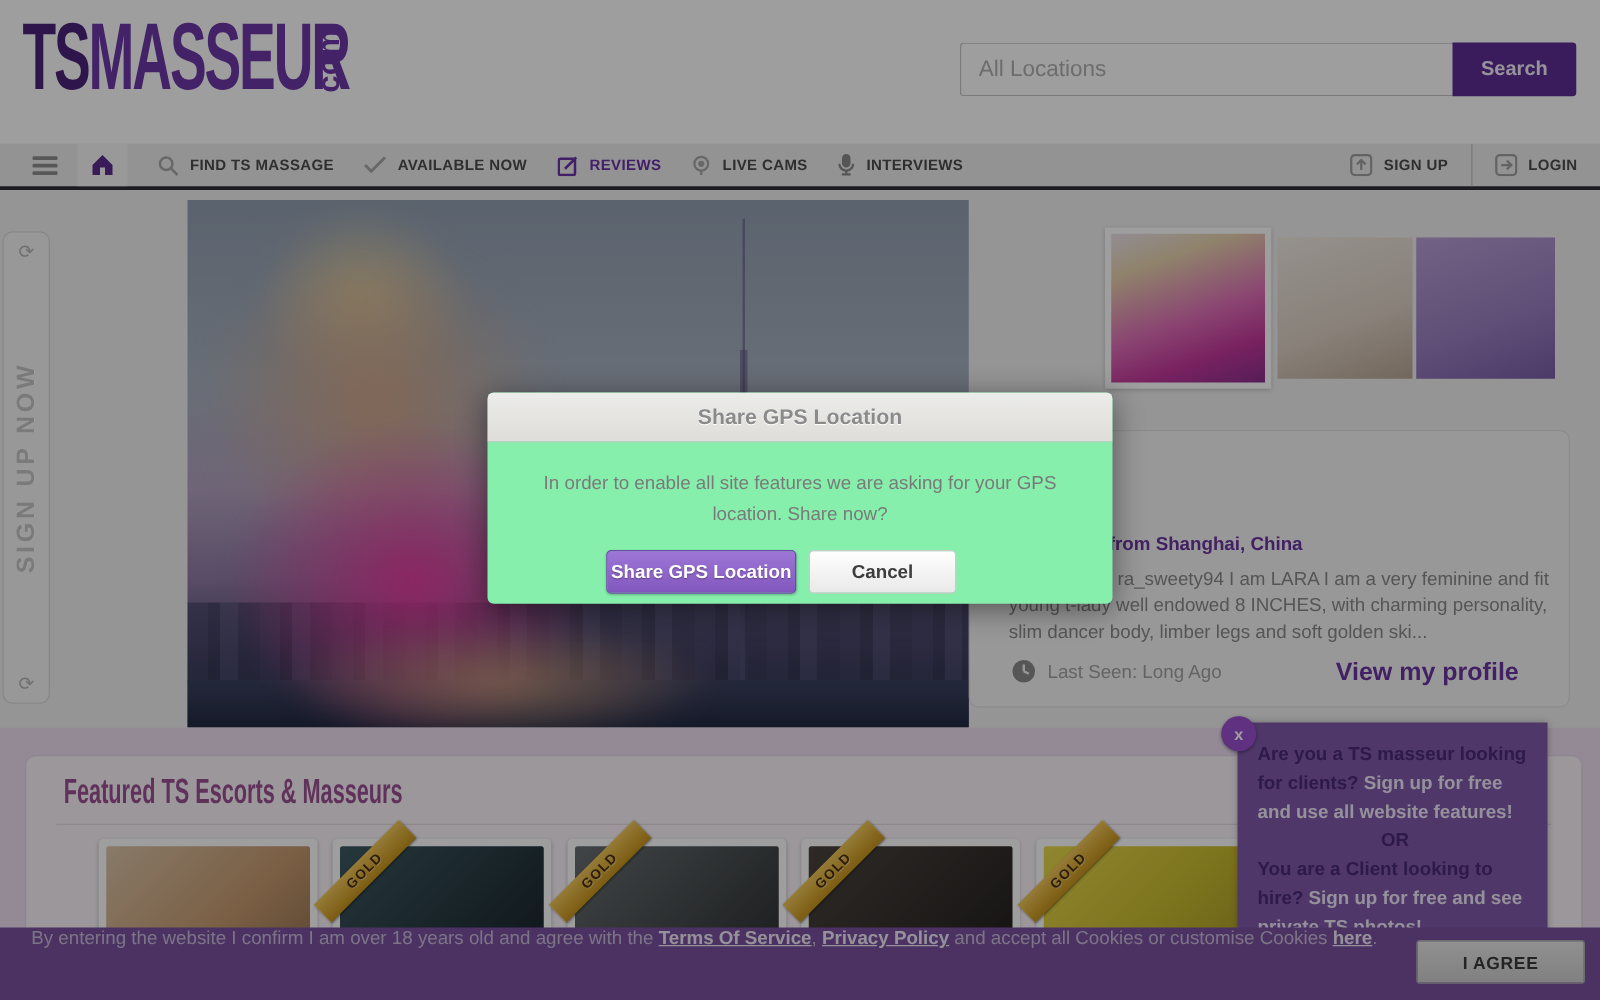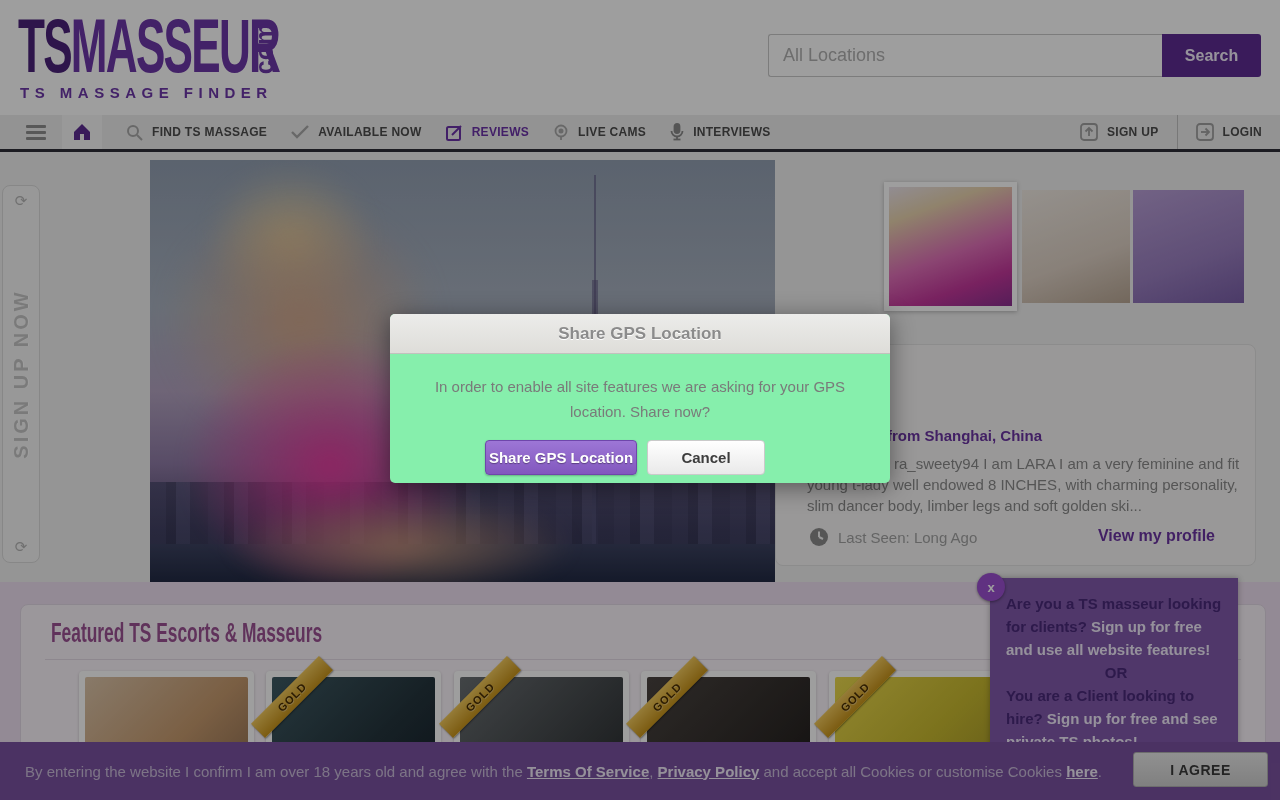--- a/index.html
+++ b/index.html
@@ -76,21 +76,21 @@
   .thumb-3 { left:1133px; top:38px; width:111px; height:113px;
       background:linear-gradient(160deg,#b89fd6,#9a7fc0 60%,#7a5fa8); }
 
   .profile-card { position:absolute; left:775px; top:192px; width:481px; height:222px; background:#f7f6f6;
                   border:1px solid #e2e2e2; border-radius:8px; }
   .profile-location { position:absolute; left:111px; top:82px; font-size:15px; font-weight:bold; color:#6b34a2; }
   .profile-desc { position:absolute; font-size:15px; color:#8a8a8a; white-space:nowrap; }
   .pd1 { left:118px; top:110px; } .pd2 { left:31px; top:131px; } .pd3 { left:31px; top:152px; }
   .profile-clock { position:absolute; left:33px; top:182px; }
   .profile-lastseen { position:absolute; left:62px; top:184px; font-size:15px; color:#a2a2a2; }
-  .profile-view { position:absolute; right:40px; top:182px; font-size:16px; font-weight:bold; color:#6b34a2;
+  .profile-view { position:absolute; right:40px; top:182px; font-size:20px; font-weight:bold; color:#6b34a2;
                   cursor:pointer; }
 
   
   .featured-band { position:absolute; left:0; top:582px; width:1280px; height:218px; background:#eedff0; }
   .featured-panel { position:absolute; left:20px; top:22px; width:1246px; height:200px; background:#faf4fa;
                     border:1px solid #e3d8e6; border-radius:8px 8px 0 0; }
   .featured-title { position:absolute; left:30px; top:12px; font-size:28px; font-weight:bold; color:#9c5294;
                     transform:scaleX(.62); transform-origin:left center; white-space:nowrap; }
   .featured-divider { position:absolute; left:24px; right:24px; top:54px; border-top:1px solid #e4dae6; }
   .card { position:absolute; top:66px; width:175px; height:130px; background:#fff; border-radius:4px; padding:6px;
@@ -113,21 +113,21 @@
   .promo-q { color:#4a2a7a; }
   .promo-a { color:#f0eafa; cursor:pointer; }
   .promo-or { text-align:center; color:#4a2a7a; }
   .promo-close { position:absolute; left:977px; top:573px; width:28px; height:28px; border-radius:50%;
                  background:#9b4fd0; border:none; color:#fff; font-size:13px; font-weight:bold; z-index:21;
                  display:flex; align-items:center; justify-content:center; cursor:pointer;
                  box-shadow:0 1px 3px rgba(0,0,0,.4); font-family:"Liberation Sans", sans-serif; }
 
   
   .cookie-bar { position:absolute; left:0; top:742px; width:1280px; height:58px; background:#7a52a0; z-index:30;
-                display:flex; align-items:center; padding-left:25px; font-size:15px; color:#c9bcd9; }
+                display:flex; align-items:flex-start; padding-left:25px; font-size:15px; color:#c9bcd9; }
   .cookie-link { color:#f1ebf8; font-weight:bold; text-decoration:underline; cursor:pointer; }
   .agree-btn { position:absolute; right:12px; top:10px; width:135px; height:35px;
                background:linear-gradient(#e9e9e9,#cfcfcf); border:1px solid #b0b0b0; border-radius:3px;
                color:#3a3a3a; font-size:14px; font-weight:bold; letter-spacing:.5px; cursor:pointer;
                font-family:"Liberation Sans", sans-serif; }
 
   
   .overlay { position:absolute; left:0; top:0; width:1280px; height:800px; background:rgba(0,0,0,.38); z-index:40; }
   .modal { position:absolute; left:390px; top:314px; width:500px; height:169px; background:#86efac; z-index:100;
            border-radius:5px; box-shadow:0 4px 24px rgba(0,0,0,.45); }
@@ -145,21 +145,20 @@
 </style>
 </head>
 <body>
 
 <div class="page">
 
   <div class="header">
     <div class="logo">
       <div class="logo-main"><span class="logo-ts">TS</span><span>MASSEUR</span></div>
       <div class="logo-com">com</div>
-      <div class="logo-tagline">TS MASSAGE FINDER</div>
     </div>
     <input class="search-input" type="text" placeholder="All Locations" style="">
     <button class="search-btn">Search</button>
   </div>
 
   <div class="navbar">
     <div class="hamburger">
         <span></span>
         <span></span>
         <span></span>

